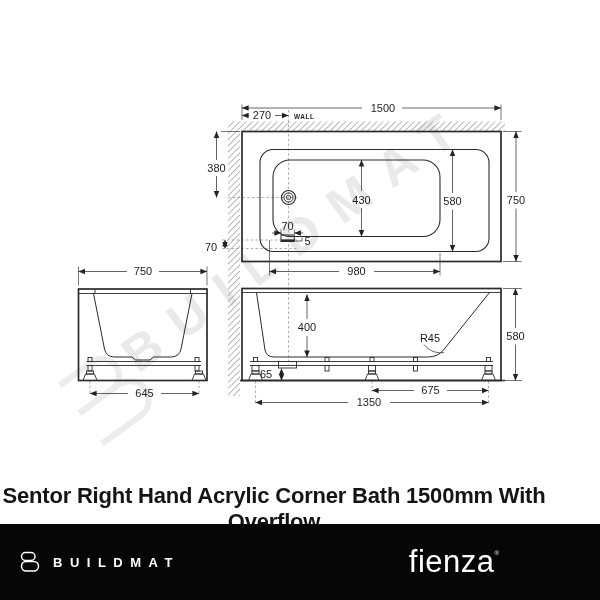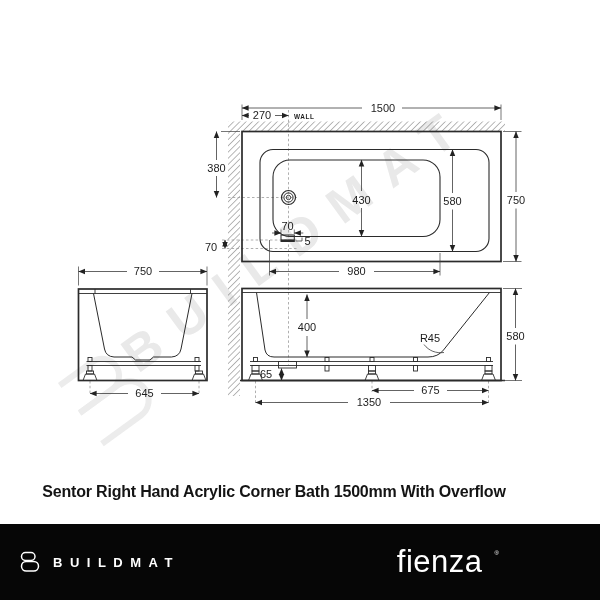--- a/index.html
+++ b/index.html
@@ -3,25 +3,25 @@
 <meta charset="utf-8">
 <style>
   html,body{margin:0;padding:0;background:#ffffff;}
   .stage{position:relative;width:600px;height:600px;background:#fff;overflow:hidden;
          font-family:"Liberation Sans",sans-serif;}
   svg text{font-family:"Liberation Sans",sans-serif;}
   .dimtxt{font-size:11px;fill:#1d1d1d;}
   .walltxt{font-size:6.4px;font-weight:bold;letter-spacing:.6px;fill:#1d1d1d;}
   .wm-text{font-size:50px;font-weight:bold;letter-spacing:20px;fill:#e9e9e9;}
   .title{position:absolute;left:0;top:483px;width:548px;text-align:center;
-         font-size:16px;font-weight:bold;color:#141414;letter-spacing:-.2px;}
+         font-size:22px;font-weight:bold;color:#141414;letter-spacing:-.2px;}
   .footer{position:absolute;left:0;top:524px;width:600px;height:76px;background:#060606;}
   .bm{position:absolute;left:19px;top:0;height:76px;display:flex;align-items:center;gap:9px;}
   .bm-word{color:#fff;font-size:13px;font-weight:bold;letter-spacing:7.5px;}
-  .fz{position:absolute;right:101px;top:0;height:60px;display:flex;align-items:flex-start;gap:12px;}
+  .fz{position:absolute;right:101px;top:0;height:60px;display:flex;align-items:flex-start;}
   .fz-word{color:#fff;font-size:31px;font-weight:400;line-height:76px;letter-spacing:.5px;}
   .fz-reg{color:#fff;font-size:6px;margin-top:26px;}
 </style>
 </head>
 <body>
 
 <div class="stage">
 
   <svg width="600" height="460" viewBox="0 0 600 460">
     <defs>

